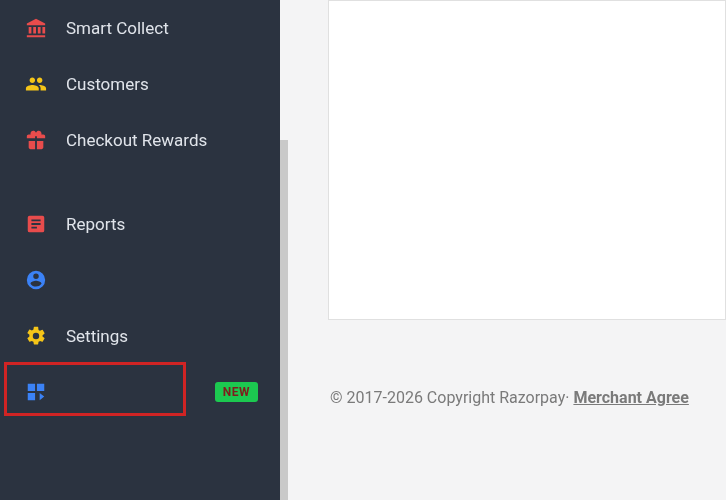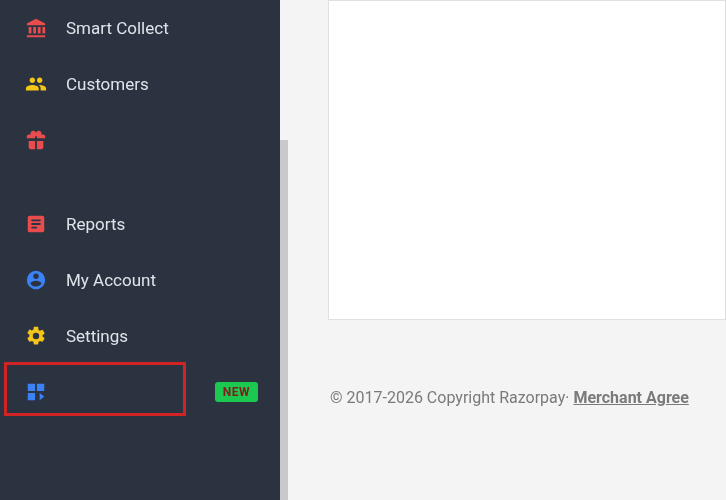--- a/index.html
+++ b/index.html
@@ -132,40 +132,40 @@
     <span class="label">Customers</span>
   </div>
 
 
   <div class="sidebar-item">
     <span class="icon">
       <svg width="22" height="22" viewBox="0 0 24 24" fill="#e84c4c">
           <path d="M20 6h-2.18c.11-.31.18-.65.18-1 0-1.66-1.34-3-3-3-1.05 0-1.96.54-2.5 1.35L12 4l-.5-.65C10.96 2.54 10.05 2 9 2 7.34 2 6 3.34 6 5c0 .35.07.69.18 1H4c-1.1 0-2 .9-2 2v2h9V8h2v2h9V8c0-1.1-.9-2-2-2zM4 20c0 1.1.9 2 2 2h5v-9H4v7zm9 2h5c1.1 0 2-.9 2-2v-7h-7v9z"></path>
         </svg>
     </span>
+    <span class="label">Checkout Rewards</span>
   </div>
 
   <div class="section-gap"></div>
 
   <div class="sidebar-item">
     <span class="icon">
       <svg width="22" height="22" viewBox="0 0 24 24" fill="#e84c4c">
           <path d="M19 3H5a2 2 0 0 0-2 2v14a2 2 0 0 0 2 2h14a2 2 0 0 0 2-2V5a2 2 0 0 0-2-2zM7 7h10v2H7V7zm0 4h10v2H7v-2zm0 4h6v2H7v-2z"></path>
         </svg>
     </span>
     <span class="label">Reports</span>
   </div>
 
   <div class="sidebar-item">
     <span class="icon">
       <svg width="22" height="22" viewBox="0 0 24 24" fill="#3b82f6">
           <path d="M12 2a10 10 0 1 0 10 10A10 10 0 0 0 12 2zm0 3a3 3 0 1 1-3 3 3 3 0 0 1 3-3zm0 14.2a7.2 7.2 0 0 1-6-3.22c.03-1.99 4-3.08 6-3.08s5.97 1.09 6 3.08a7.2 7.2 0 0 1-6 3.22z"></path>
         </svg>
     </span>
-    <span class="label">My Account</span>
   </div>
 
   <div class="sidebar-item">
     <span class="icon">
       <svg width="22" height="22" viewBox="0 0 24 24" fill="#f5c518">
           <path d="M19.14 12.94a7.07 7.07 0 0 0 .05-.94 7.07 7.07 0 0 0-.05-.94l2.03-1.58a.5.5 0 0 0 .12-.64l-1.92-3.32a.5.5 0 0 0-.61-.22l-2.39.96a7.03 7.03 0 0 0-1.62-.94l-.36-2.54A.5.5 0 0 0 13.9 2h-3.84a.5.5 0 0 0-.49.42l-.36 2.54c-.58.24-1.12.56-1.62.94l-2.39-.96a.5.5 0 0 0-.61.22L2.67 8.48a.5.5 0 0 0 .12.64l2.03 1.58a7.07 7.07 0 0 0-.05.94c0 .32.02.63.05.94l-2.03 1.58a.5.5 0 0 0-.12.64l1.92 3.32c.14.24.43.34.61.22l2.39-.96c.5.38 1.04.7 1.62.94l.36 2.54a.5.5 0 0 0 .49.42h3.84a.5.5 0 0 0 .49-.42l.36-2.54c.58-.24 1.12-.56 1.62-.94l2.39.96c.18.12.47.02.61-.22l1.92-3.32a.5.5 0 0 0-.12-.64l-2.03-1.58zM12 15.5A3.5 3.5 0 1 1 15.5 12 3.5 3.5 0 0 1 12 15.5z"></path>
         </svg>
     </span>
     <span class="label">Settings</span>
   </div>

